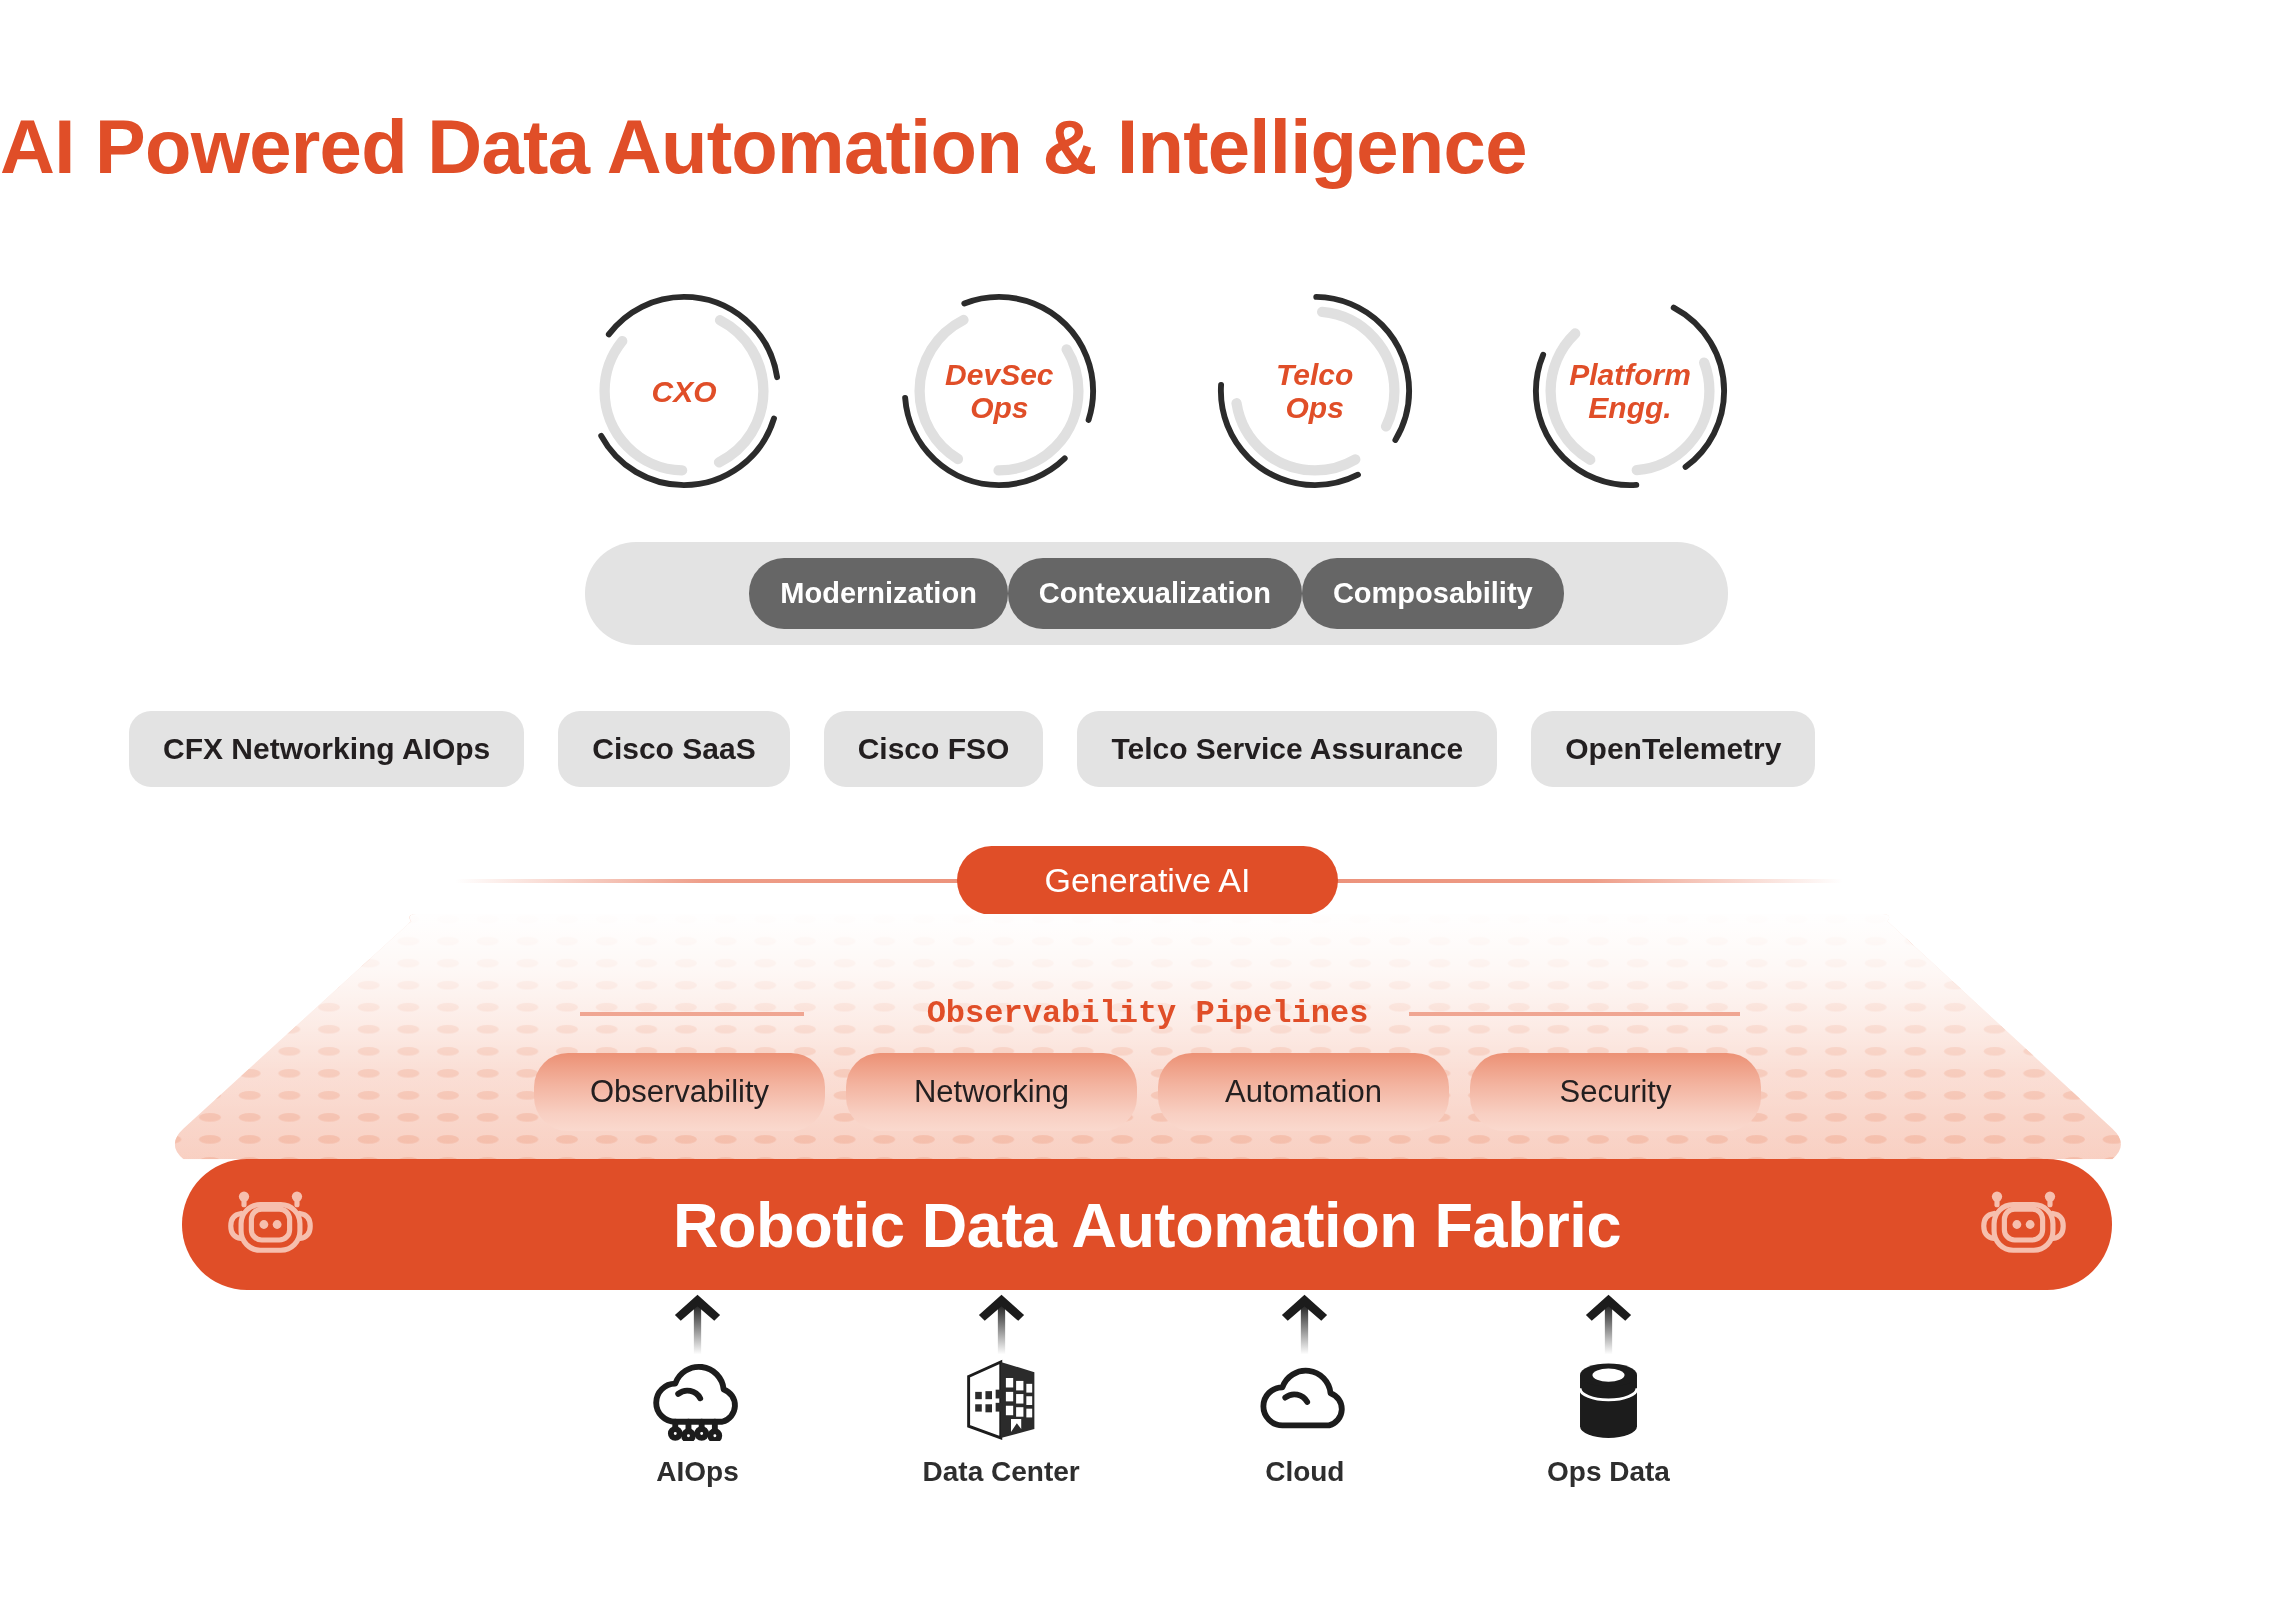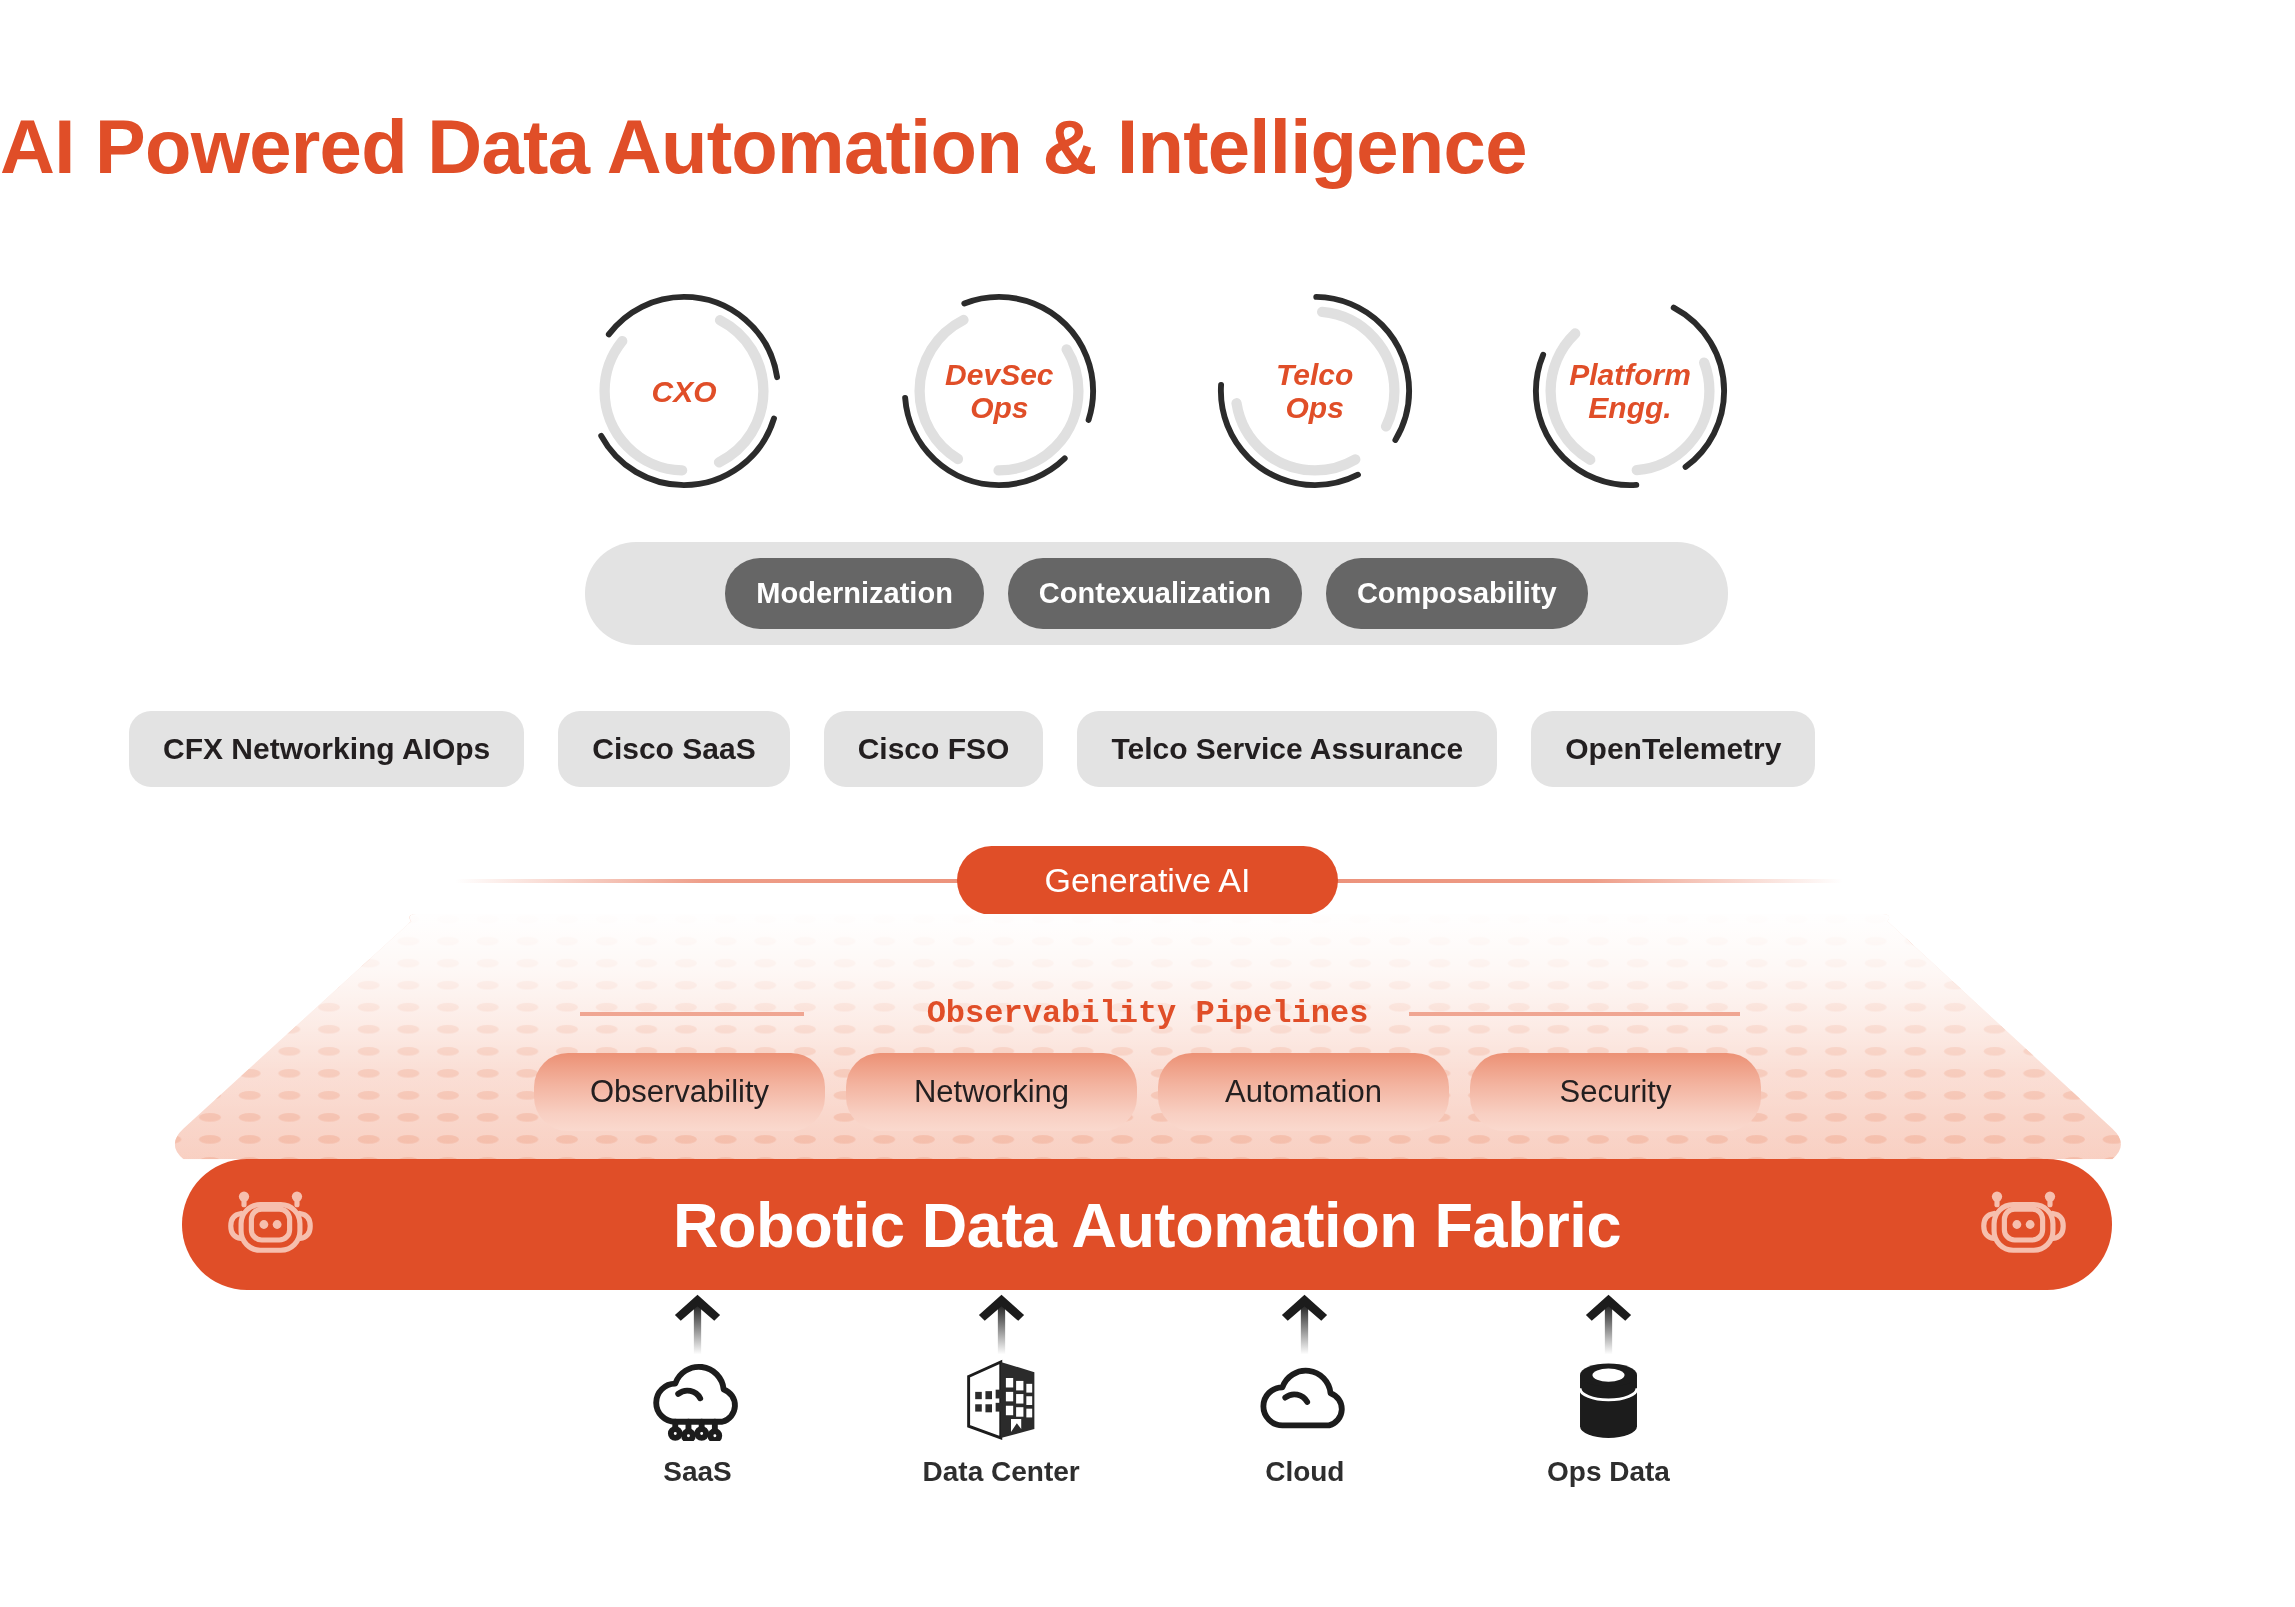--- a/index.html
+++ b/index.html
@@ -70,21 +70,21 @@
     position: absolute;
     top: 542px;
     left: 585px;
     width: 1143px;
     height: 103px;
     background: #E3E3E3;
     border-radius: 51px;
     display: flex;
     align-items: center;
     justify-content: center;
-    gap: 24px;
+    gap: 0;
   }
   .cap-pill {
     height: 71px;
     padding: 0 31px;
     background: #666666;
     border-radius: 35px;
     display: flex;
     align-items: center;
     justify-content: center;
     color: #ffffff;
@@ -425,21 +425,21 @@
               <circle cx="44" cy="100" r="6"></circle>
             <path d="M62 84 L62 96"></path>
               <circle cx="62" cy="103" r="6"></circle>
             <path d="M80 84 L80 92"></path>
               <circle cx="80" cy="100" r="6"></circle>
             <path d="M98 84 L98 96"></path>
               <circle cx="98" cy="103" r="6"></circle>
           </g>
         </svg>
       </div>
-      <div class="source-label">SaaS</div>
+      <div class="source-label">AIOps</div>
     </div>
 
     <div class="source">
       <svg class="source-arrow" viewBox="0 0 70 86">
         <defs>
           <linearGradient id="shaftB" x1="0" y1="1" x2="0" y2="0">
             <stop offset="0%" stop-color="#1C1C1C" stop-opacity="0"></stop>
             <stop offset="100%" stop-color="#1C1C1C" stop-opacity="1"></stop>
           </linearGradient>
         </defs>

